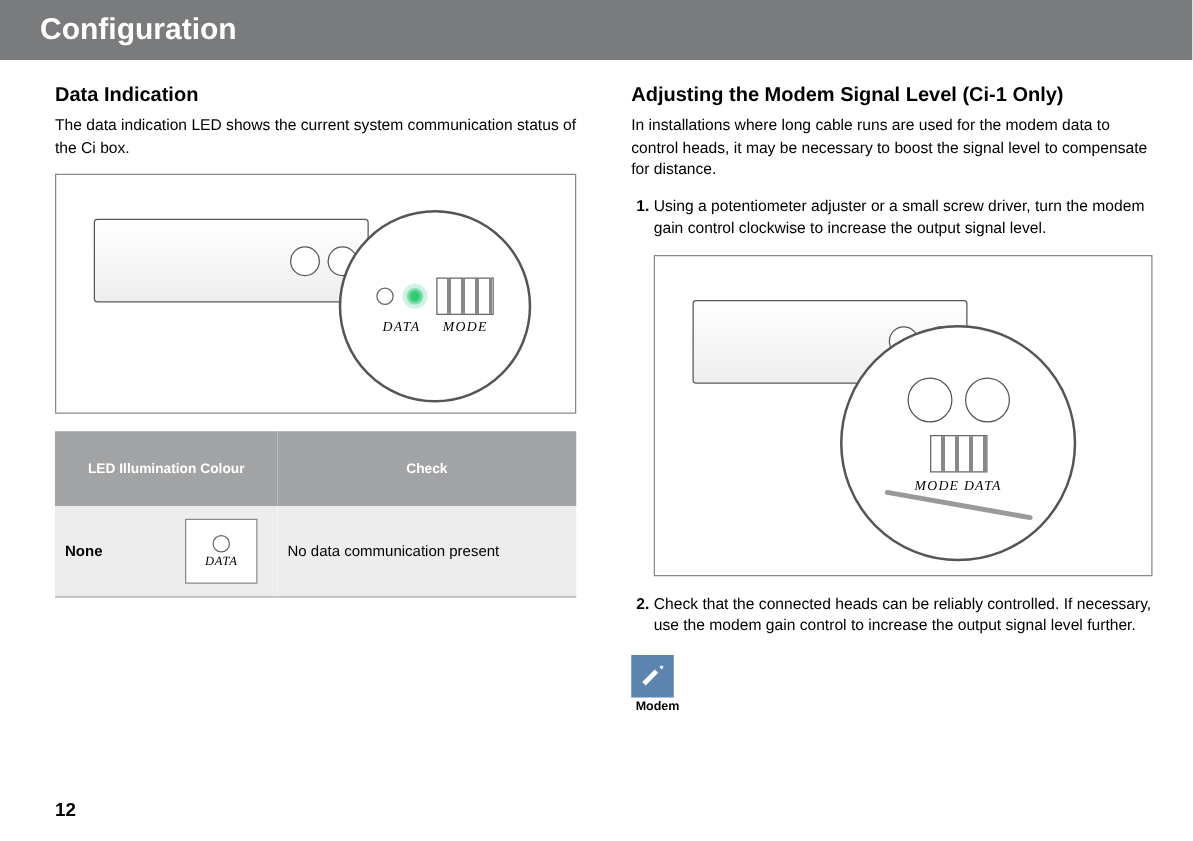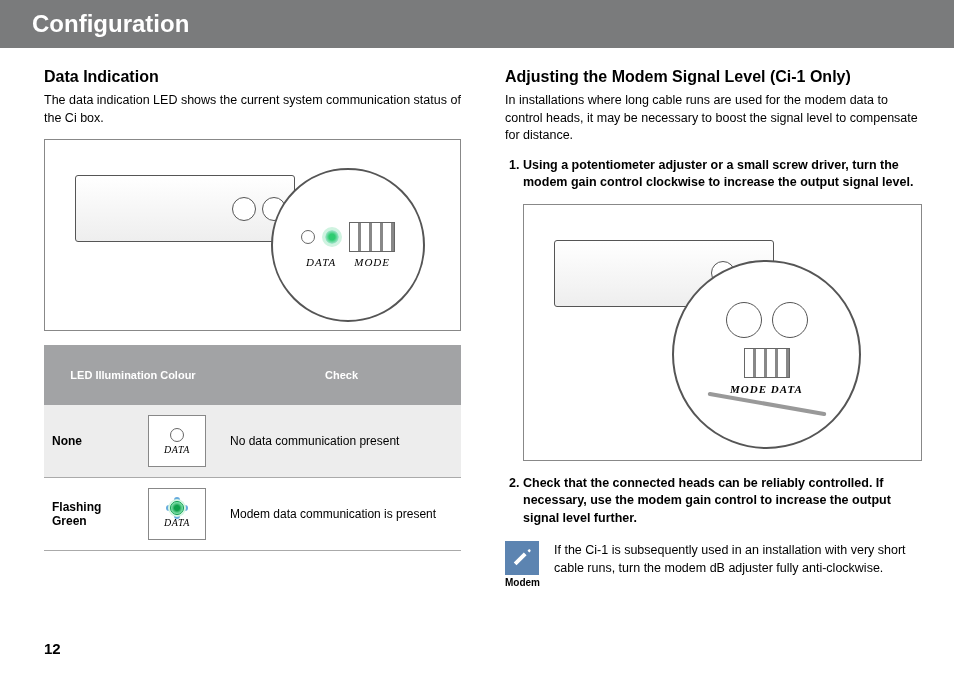--- a/index.html
+++ b/index.html
@@ -171,21 +171,20 @@
       0 -8px 0 -4px #6ad, 0 8px 0 -4px #6ad,
       -8px 0 0 -4px #6ad, 8px 0 0 -4px #6ad;
   }
 
   
   ol.steps {
     padding-left: 18px;
     margin: 2px 0 14px 0;
     font-size: 12.5px;
     line-height: 1.4;
-    font-weight: bold;
   }
   ol.steps li {
     margin-bottom: 10px;
   }
   ol.steps li::marker {
     font-weight: bold;
   }
 
   
   .note-row {
@@ -264,30 +263,20 @@
       <tbody>
         <tr class="bandgrey">
           <td class="led-cell-label">None</td>
           <td class="led-icon-cell">
             <div class="led-icon-box">
               <div class="led-dot"></div>
               <span class="data-lbl">DATA</span>
             </div>
           </td>
           <td>No data communication present</td>
-        </tr>
-        <tr>
-          <td class="led-cell-label">Flashing Green</td>
-          <td class="led-icon-cell">
-            <div class="led-icon-box">
-              <div class="led-dot green"></div>
-              <span class="data-lbl">DATA</span>
-            </div>
-          </td>
-          <td>Modem data communication is present</td>
         </tr>
       </tbody>
     </table>
   </div>
 
   <div class="col">
     <h2 class="section-heading">Adjusting the Modem Signal Level (Ci-1 Only)</h2>
     <p class="intro-text">In installations where long cable runs are used for the modem data to control heads, it may be necessary to boost the signal level to compensate for distance.</p>
 
     <ol class="steps">
@@ -316,19 +305,18 @@
 
     <div class="note-row">
       <div class="note-icon-col">
         <div class="note-icon">
           <svg width="22" height="22" viewBox="0 0 24 24">
             <path d="M3 17l3 3 11-11-3-3L3 17zM18 4l2 2 1-1c.6-.6.6-1.4 0-2s-1.4-.6-2 0l-1 1z" fill="#fff"></path>
           </svg>
         </div>
         <div>Modem</div>
       </div>
-      <div class="note-text">If the Ci-1 is subsequently used in an installation with very short cable runs, turn the modem dB adjuster fully anti-clockwise.</div>
     </div>
   </div>
 
 </div>
 
 <div class="page-number">12</div>
 
 </body></html>

